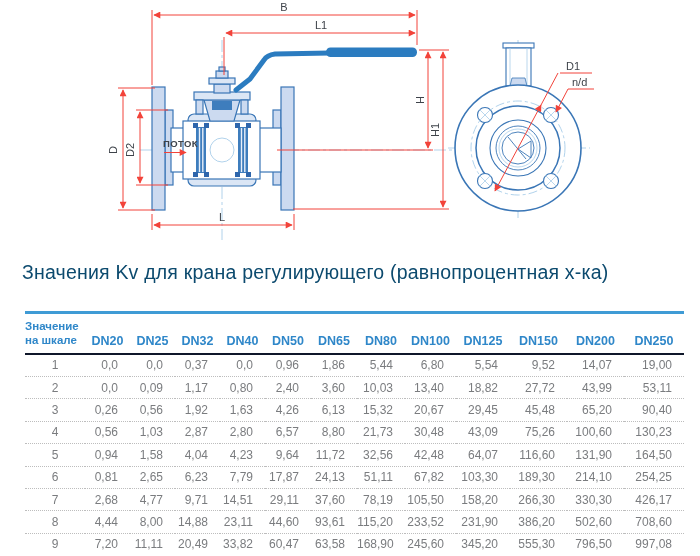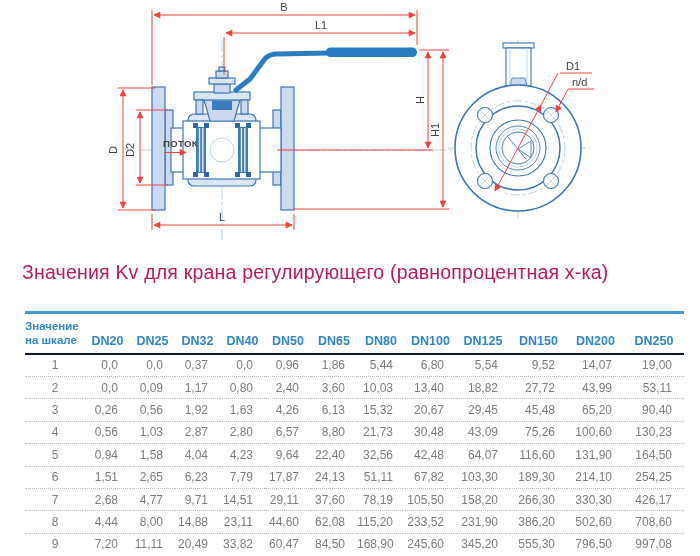--- a/index.html
+++ b/index.html
@@ -1,20 +1,20 @@
 <!DOCTYPE html>
 <html><head>
 <meta charset="utf-8">
 <style>
   html,body{margin:0;padding:0;background:#ffffff;}
   #page{position:relative;width:700px;height:556px;background:#ffffff;overflow:hidden;
         font-family:"Liberation Sans",sans-serif;}
   #drawing-svg{position:absolute;top:0;left:0;}
   #page-title{position:absolute;top:261px;left:22px;font-size:19.5px;font-weight:400;
-        letter-spacing:.2px;color:#be185d;white-space:nowrap;}
+        letter-spacing:.2px;color:#0c4a6e;white-space:nowrap;}
   #kv-table-wrap{position:absolute;top:311px;left:25px;}
   table.kv{border-collapse:collapse;table-layout:fixed;width:659px;
         border-top:3px solid #3f9bd5;}
   table.kv thead th{border-bottom:2px solid #0f172a;vertical-align:bottom;
         padding:6px 0 5px 0;color:#2f87c9;font-size:12.5px;font-weight:600;text-align:center;}
   table.kv thead th.rowhdr{text-align:left;font-size:11.5px;line-height:1.2;font-weight:600;}
   table.kv tbody td{height:21.4px;font-size:12px;color:#7a7c7f;text-align:right;
         padding:0 12px 0 0;border-top:1px dotted #bdbdbd;}
   table.kv tbody tr:first-child td{border-top:none;}
   table.kv tbody td.scale{text-align:center;padding-right:0;}
@@ -283,31 +283,31 @@
             <td>100,60</td>
             <td>130,23</td>
           </tr>
           <tr>
             <td class="scale">5</td>
             <td>0,94</td>
             <td>1,58</td>
             <td>4,04</td>
             <td>4,23</td>
             <td>9,64</td>
-            <td>22,40</td>
+            <td>11,72</td>
             <td>32,56</td>
             <td>42,48</td>
             <td>64,07</td>
             <td>116,60</td>
             <td>131,90</td>
             <td>164,50</td>
           </tr>
           <tr>
             <td class="scale">6</td>
-            <td>1,51</td>
+            <td>0,81</td>
             <td>2,65</td>
             <td>6,23</td>
             <td>7,79</td>
             <td>17,87</td>
             <td>24,13</td>
             <td>51,11</td>
             <td>67,82</td>
             <td>103,30</td>
             <td>189,30</td>
             <td>214,10</td>
@@ -328,36 +328,36 @@
             <td>330,30</td>
             <td>426,17</td>
           </tr>
           <tr>
             <td class="scale">8</td>
             <td>4,44</td>
             <td>8,00</td>
             <td>14,88</td>
             <td>23,11</td>
             <td>44,60</td>
-            <td>62,08</td>
+            <td>93,61</td>
             <td>115,20</td>
             <td>233,52</td>
             <td>231,90</td>
             <td>386,20</td>
             <td>502,60</td>
             <td>708,60</td>
           </tr>
           <tr>
             <td class="scale">9</td>
             <td>7,20</td>
             <td>11,11</td>
             <td>20,49</td>
             <td>33,82</td>
             <td>60,47</td>
-            <td>84,50</td>
+            <td>63,58</td>
             <td>168,90</td>
             <td>245,60</td>
             <td>345,20</td>
             <td>555,30</td>
             <td>796,50</td>
             <td>997,08</td>
           </tr>
         </tbody>
     </table>
   </div>

